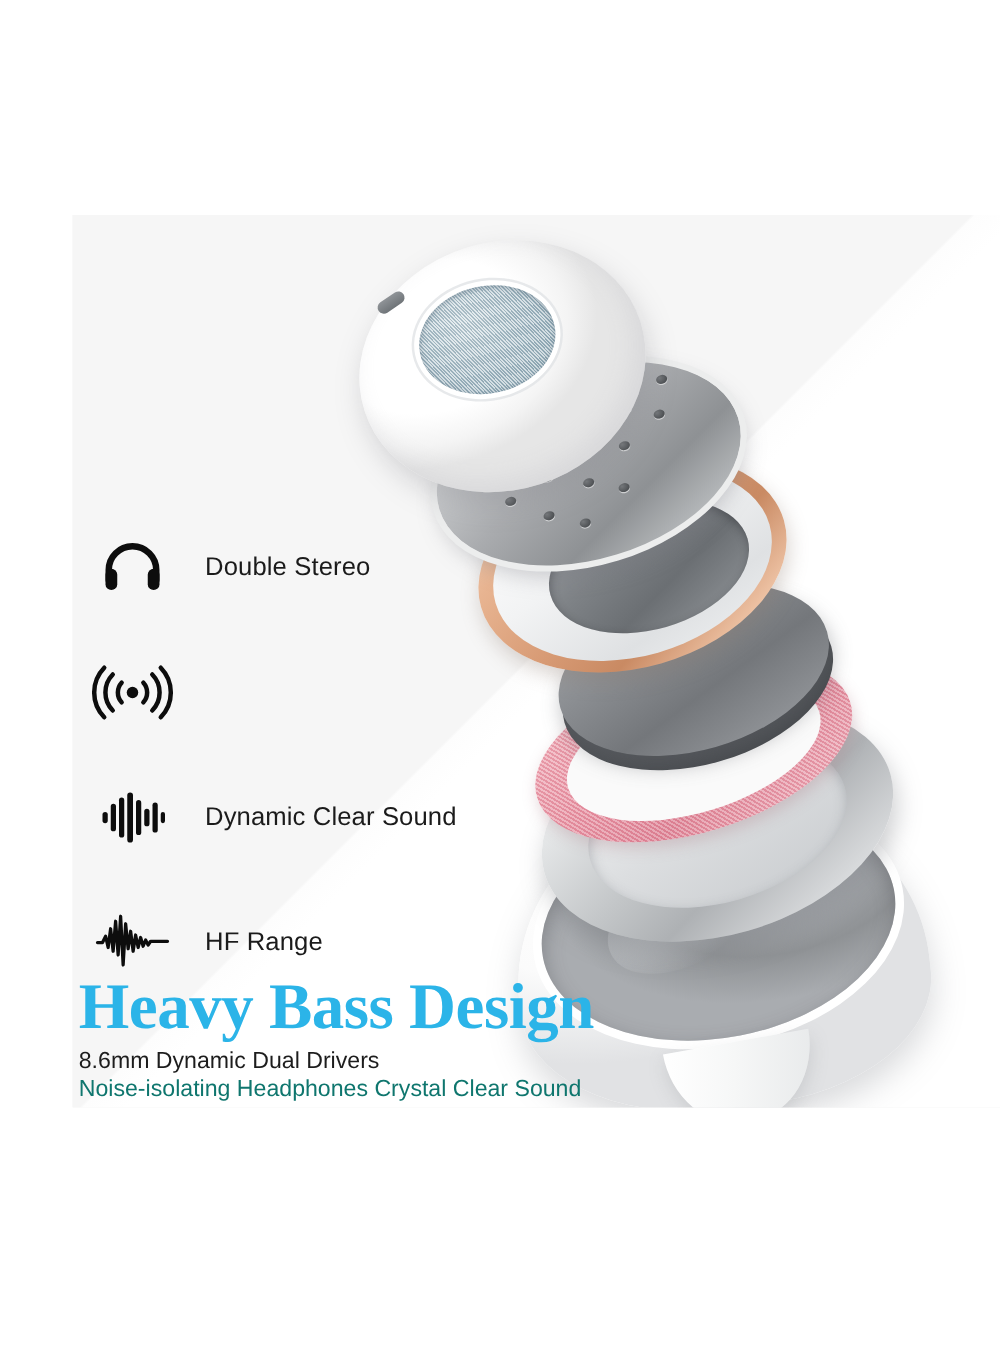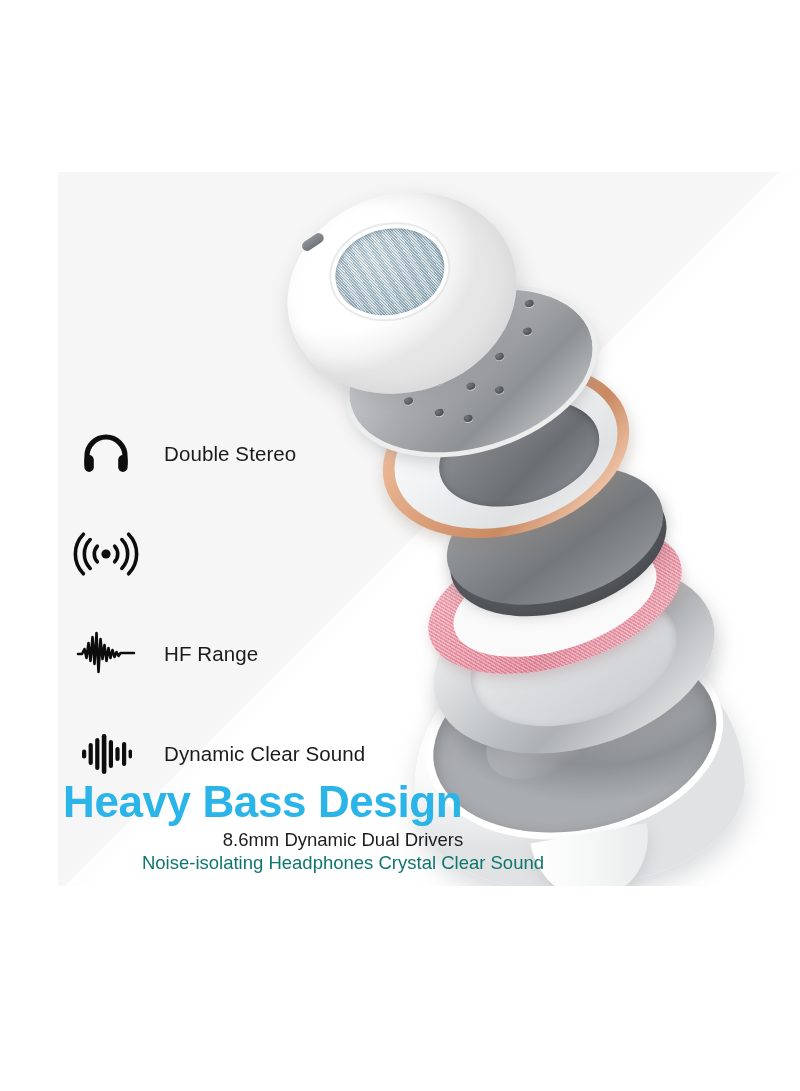--- a/index.html
+++ b/index.html
@@ -61,32 +61,32 @@
     padding-left:22px;
   }
 
   
   #headline-block {
     position:absolute;
     left:5px; top:608px;
     width:560px;
   }
   #headline {
-    font-size:44px;
+    font-size:52px;
     font-weight:bold;
     line-height:1.0;
     letter-spacing:-0.4px;
     white-space:nowrap;
+    font-family:Liberation Serif, serif;
   }
   .sub-line {
     font-size:18.5px;
     color:#1d1d1d;
     line-height:1.24;
     white-space:nowrap;
-    text-align:center;
   }
   #sub-1 { margin-top:5px; }
 
   
   #product {
     position:absolute;
     left:150px; top:0px;
     width:600px; height:714px;
   }
   #product > * { position:absolute; }
@@ -352,45 +352,45 @@
             <path d="M11.2 8.6 A20.6 20.6 0 0 0 11.2 37.4" stroke="#0d0d0d" stroke-width="3.6" stroke-linecap="round"></path>
             <path d="M42.8 8.6 A20.6 20.6 0 0 1 42.8 37.4" stroke="#0d0d0d" stroke-width="3.6" stroke-linecap="round"></path>
             <path d="M4.4 3.2 A28.4 28.4 0 0 0 4.4 42.8" stroke="#0d0d0d" stroke-width="3.6" stroke-linecap="round"></path>
             <path d="M49.6 3.2 A28.4 28.4 0 0 1 49.6 42.8" stroke="#0d0d0d" stroke-width="3.6" stroke-linecap="round"></path>
           </svg>
         </span>
       </div>
 
       <div class="feature-row">
         <span class="feature-icon">
-          <svg width="58" height="46" viewBox="0 0 58 46" fill="none">
-            <path d="M1 23 H5 L7.5 18 L9.5 27 L11.5 12 L13.5 30 L15.5 6
-                     L17.5 33 L19.5 2 L21.5 41 L23.5 8 L25.5 28 L27.5 14
-                     L29.5 30 L31.5 17 L33.5 27 L35.5 19 L37.5 26 L39.5 21
-                     L41.5 25 L43.5 22 H57" stroke="#0d0d0d" stroke-width="2.6" stroke-linejoin="round" stroke-linecap="round"></path>
-          </svg>
-        </span>
-        <span class="feature-label">HF Range</span>
-      </div>
-
-      <div class="feature-row">
-        <span class="feature-icon">
           <svg width="52" height="42" viewBox="0 0 52 42" fill="#0d0d0d">
             <rect x="2" y="16.5" width="4.2" height="9" rx="2.1"></rect>
             <rect x="8.6" y="10" width="4.2" height="22" rx="2.1"></rect>
             <rect x="15.2" y="5" width="4.2" height="32" rx="2.1"></rect>
             <rect x="21.8" y="1" width="4.6" height="40" rx="2.3"></rect>
             <rect x="28.8" y="7" width="4.2" height="28" rx="2.1"></rect>
             <rect x="35.4" y="14" width="4.2" height="14" rx="2.1"></rect>
             <rect x="42" y="9" width="4.2" height="24" rx="2.1"></rect>
             <rect x="48.6" y="16.5" width="3.4" height="9" rx="1.7"></rect>
           </svg>
         </span>
         <span class="feature-label">Dynamic Clear Sound</span>
       </div>
+
+      <div class="feature-row">
+        <span class="feature-icon">
+          <svg width="58" height="46" viewBox="0 0 58 46" fill="none">
+            <path d="M1 23 H5 L7.5 18 L9.5 27 L11.5 12 L13.5 30 L15.5 6
+                     L17.5 33 L19.5 2 L21.5 41 L23.5 8 L25.5 28 L27.5 14
+                     L29.5 30 L31.5 17 L33.5 27 L35.5 19 L37.5 26 L39.5 21
+                     L41.5 25 L43.5 22 H57" stroke="#0d0d0d" stroke-width="2.6" stroke-linejoin="round" stroke-linecap="round"></path>
+          </svg>
+        </span>
+        <span class="feature-label">HF Range</span>
+      </div>
     </div>
 
     <div id="headline-block">
       <div id="headline" style="color: rgb(43, 180, 232);">Heavy Bass Design</div>
       <div class="sub-line" id="sub-1" style="color: rgb(29, 29, 29);">8.6mm Dynamic Dual Drivers</div>
       <div class="sub-line" id="sub-2" style="color: #0f766e;">Noise-isolating Headphones Crystal Clear Sound</div>
     </div>
 
   </div>
 </div>

